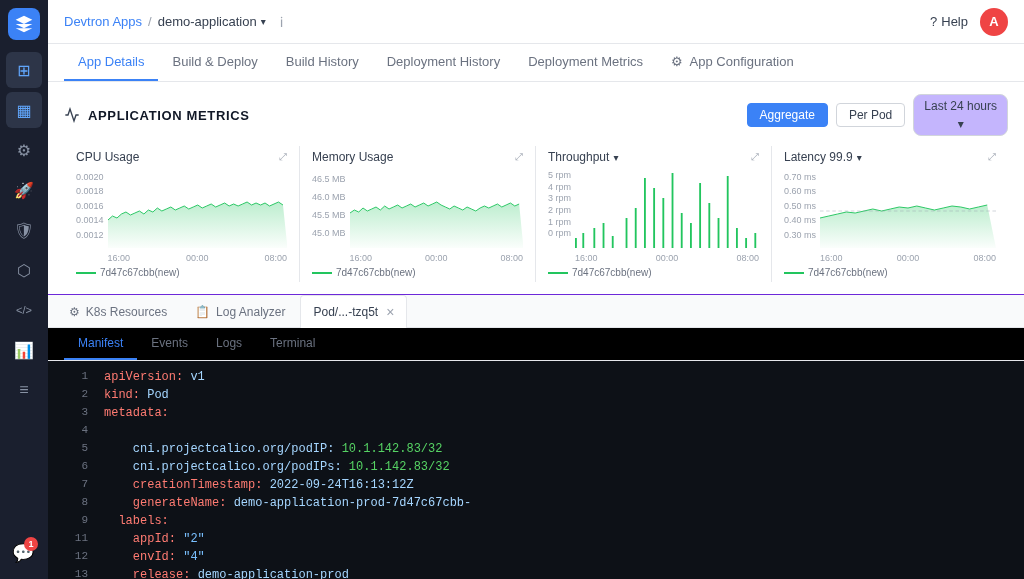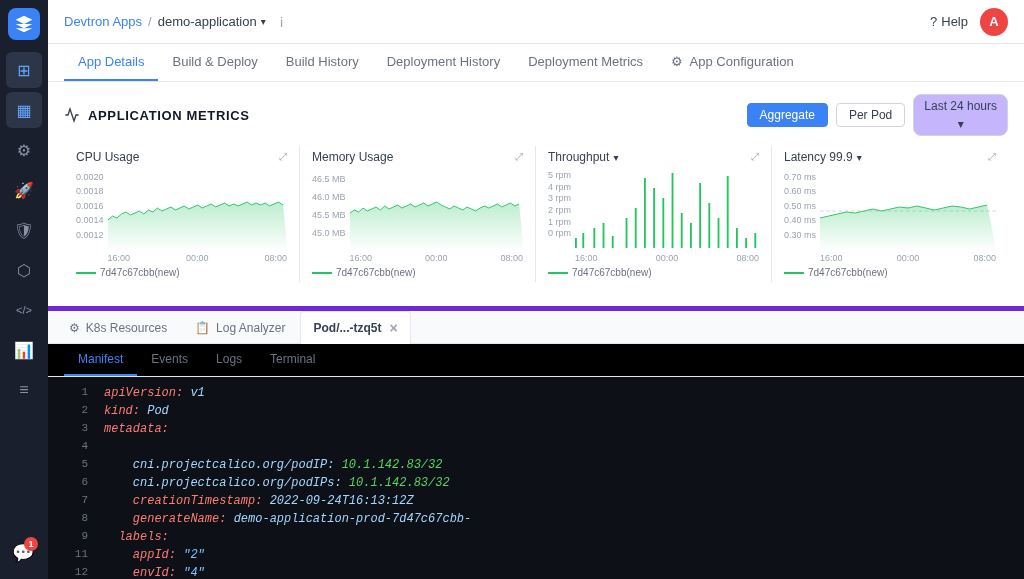--- a/index.html
+++ b/index.html
@@ -101,21 +101,21 @@
       border-bottom: 2px solid transparent;
       white-space: nowrap;
     }
     .nav-tab.active { color: #3b82f6; border-bottom-color: #3b82f6; font-weight: 500; }
     .nav-tab-icon { margin-right: 4px; }
 
     
     .content { flex: 1; overflow: hidden; display: flex; flex-direction: column; background: #fff; }
 
     
-    .metrics-section { padding: 12px 16px 24px; border-bottom: 5px solid #6d28d9; }
+    .metrics-section { padding: 12px 16px 12px; border-bottom: 1px solid #6d28d9; }
     .metrics-header { display: flex; align-items: center; justify-content: space-between; margin-bottom: 10px; }
     .metrics-title { display: flex; align-items: center; gap: 8px; font-weight: 600; font-size: 13px; color: #111827; text-transform: uppercase; letter-spacing: 0.05em; }
     .metrics-controls { display: flex; gap: 8px; align-items: center; }
     .metrics-btn { padding: 4px 12px; border: 1px solid #d1d5db; border-radius: 4px; background: #fff; font-size: 12px; cursor: pointer; color: #374151; }
     .metrics-btn.active { background: #3b82f6; color: white; border-color: #3b82f6; }
     .metrics-btn-select { display: flex; align-items: center; gap: 4px; padding: 4px 10px; border: 1px solid #d1d5db; border-radius: 8px; background: #c4b5fd; font-size: 12px; cursor: pointer; color: #374151; flex-direction: column; }
 
     
     .chart-grid { display: grid; grid-template-columns: 1fr 1fr 1fr 1fr; gap: 0; }
     .chart-panel { padding: 4px 12px 4px; border-right: 1px solid #e5e7eb; }
@@ -126,34 +126,34 @@
     .chart-legend { font-size: 10px; color: #6b7280; margin-top: 4px; display: flex; align-items: center; gap: 4px; }
     .chart-legend-line { width: 20px; height: 2px; background: #22c55e; display: inline-block; }
 
     
     .chart-svg { width: 100%; height: 80px; }
 
     
     .bottom-panel { flex: 1; display: flex; flex-direction: column; overflow: hidden; }
     .bottom-tabs { display: flex; align-items: center; padding: 0 8px; border-bottom: 1px solid #e5e7eb; background: #f9fafb; gap: 2px; }
     .bottom-tab { display: flex; align-items: center; gap: 6px; padding: 8px 12px; font-size: 12px; color: #6b7280; cursor: pointer; border: 1px solid transparent; border-bottom: none; border-radius: 4px 4px 0 0; }
-    .bottom-tab.active { background: #fff; border-color: #e5e7eb; color: #374151; margin-bottom: -1px; font-weight: bold; }
+    .bottom-tab.active { background: #fff; border-color: #e5e7eb; color: #374151; margin-bottom: -1px; }
     .bottom-tab-close { color: #9ca3af; cursor: pointer; font-size: 14px; margin-left: 2px; }
     .bottom-tab-icon { font-size: 12px; }
 
     
     .sub-tabs { display: flex; gap: 0; padding: 0 16px; border-bottom: 1px solid #e5e7eb; background: #000000; }
     .sub-tab { padding: 8px 14px; font-size: 12px; color: #6b7280; cursor: pointer; border-bottom: 2px solid transparent; }
     .sub-tab.active { color: #3b82f6; border-bottom-color: #3b82f6; }
 
     
     .code-area { flex: 1; background: #0d1117; color: #e6edf3; font-family: 'Courier New', monospace; font-size: 12px; padding: 8px 0; overflow-y: auto; }
     .code-line { display: flex; align-items: flex-start; padding: 1px 16px; min-height: 18px; }
     .line-num { color: #6b7280; width: 24px; flex-shrink: 0; text-align: right; margin-right: 16px; user-select: none; font-size: 11px; }
-    .line-content { flex: 1; white-space: pre; font-style: italic; }
+    .line-content { flex: 1; white-space: pre; }
 
     
     .c-key { color: #ff7b72; }
     .c-val { color: #a5d6ff; }
     .c-str { color: #79c0ff; }
     .c-green { color: #56d364; }
     .c-url { color: #a5d6ff; }
 
     
     .chevron { display: inline-block; font-size: 10px; }

